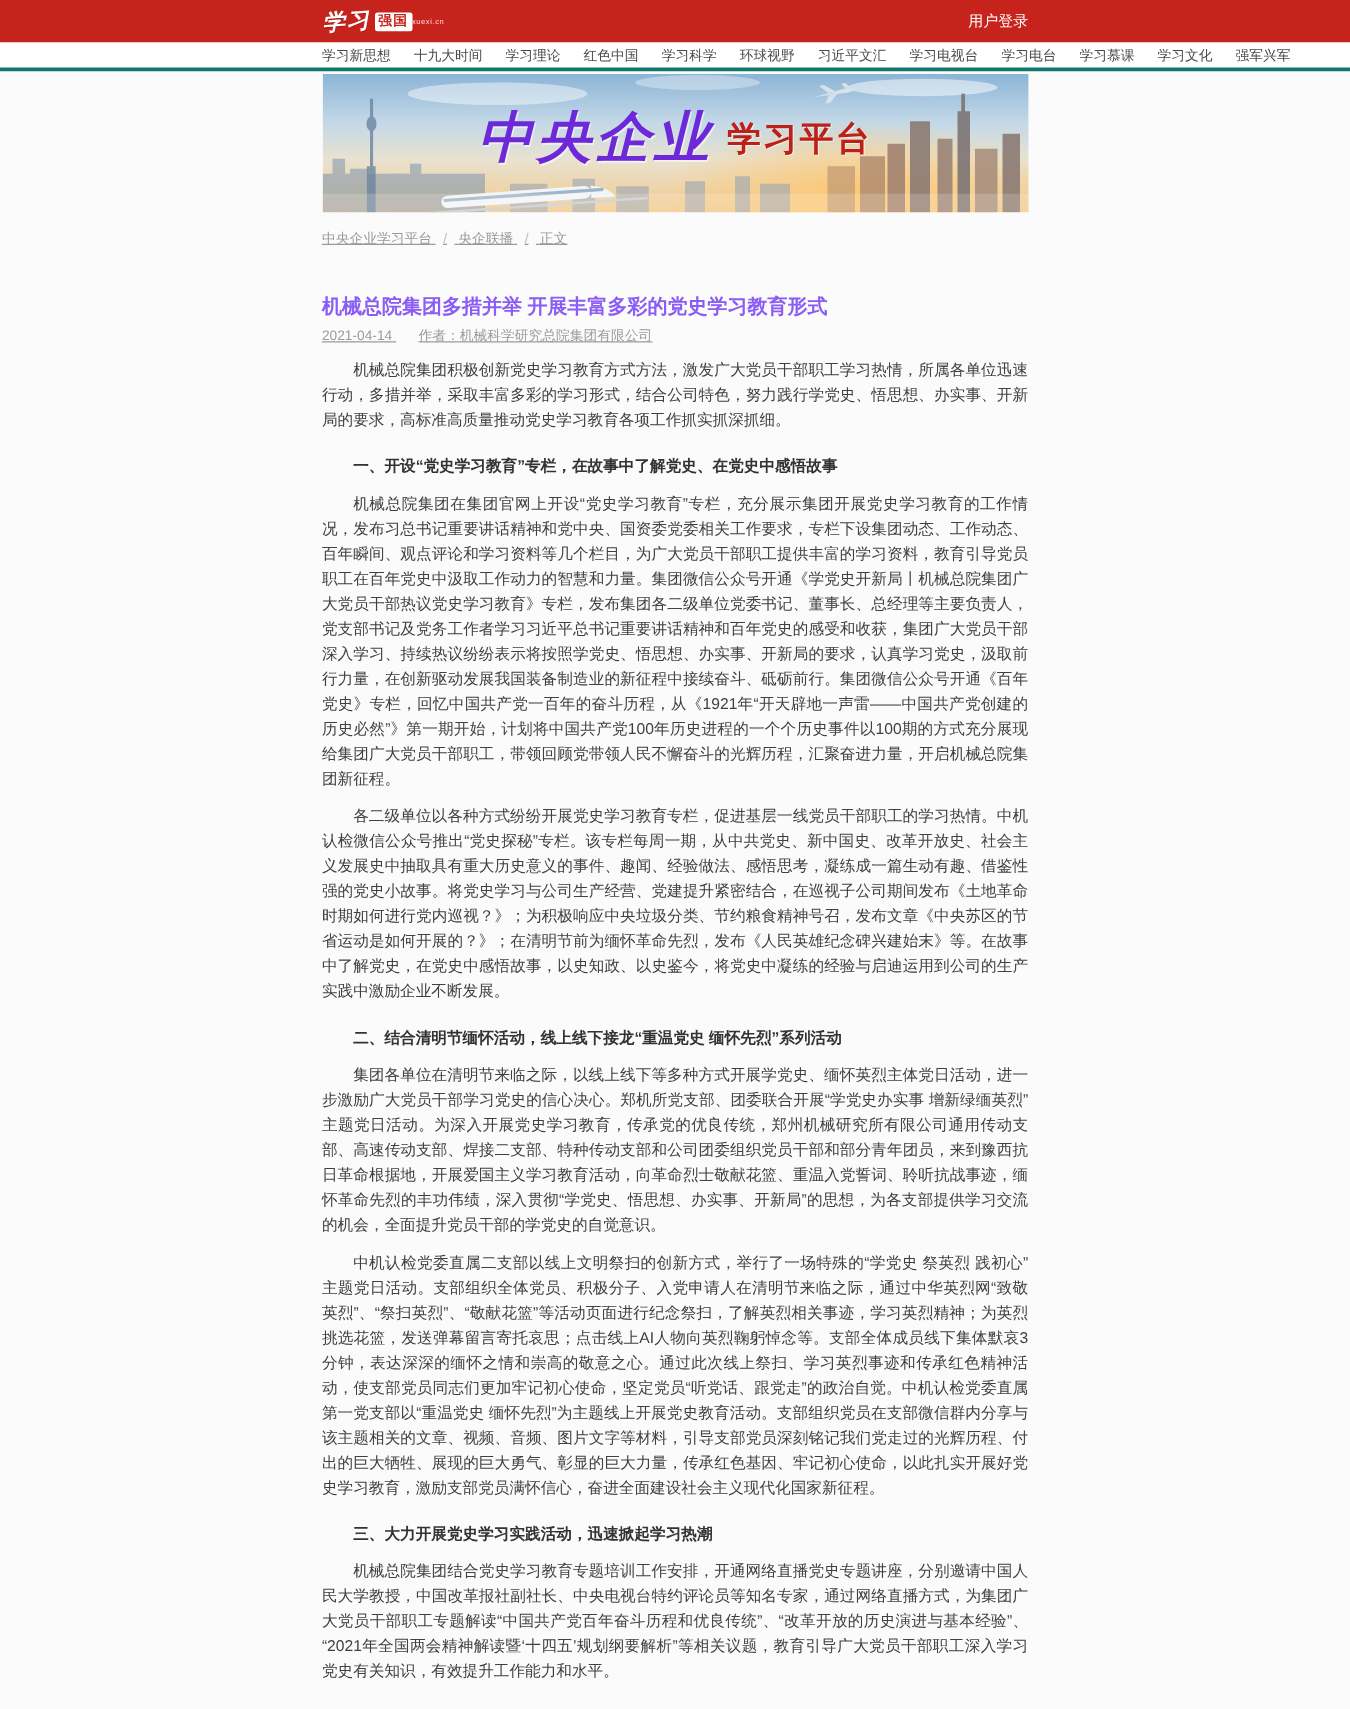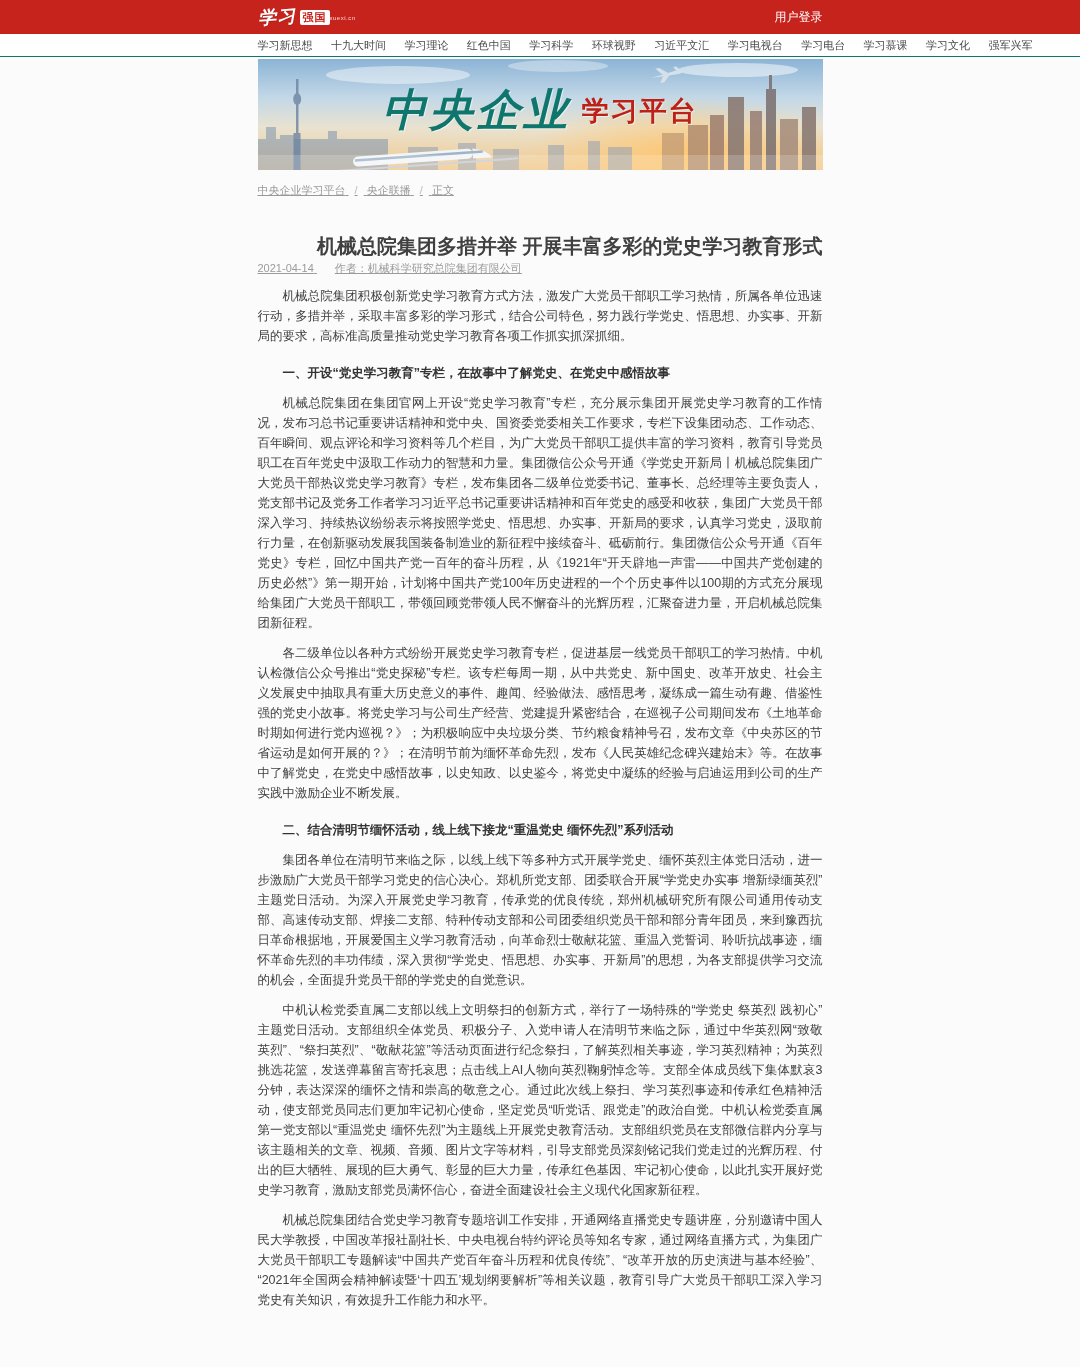--- a/index.html
+++ b/index.html
@@ -26,54 +26,54 @@
   }
   .logo-right { display: flex; align-items: center; line-height: 1; }
   .logo-box {
     background: #fff; color: #c7231d; font-weight: bold; font-size: 11px;
     padding: 2px 3px; border-radius: 2px; letter-spacing: 1px;
   }
   .logo-sub { color: #ffd9d7; font-size: 6px; margin-top: 1px; letter-spacing: .5px; }
   .login-link { color: #ffffff; font-size: 12px; cursor: pointer; margin-left: 26px; }
 
   
-  .navbar { background: #ffffff; border-bottom: 1px solid #0f766e; height: 23px; }
+  .navbar { background: #ffffff; border-bottom: 3px solid #0f766e; height: 23px; }
   .nav-inner { width: 565px; margin: 0 auto; white-space: nowrap; overflow: visible; height: 100%; }
   .nav-item {
     display: inline-block; margin-right: 14px; font-size: 11px; color: #4a4a4a;
     line-height: 22px; cursor: pointer;
   }
 
   
   .banner { width: 565px; height: 111px; margin: 2px auto 0; position: relative; overflow: hidden; }
   .banner-svg { position: absolute; inset: 0; width: 100%; height: 100%; display: block; }
   .banner-title {
     position: absolute; left: 0; right: 0; top: 22px; text-align: center;
     white-space: nowrap; pointer-events: none;
   }
   .bt-script {
     font-family: "DejaVu Serif", serif; font-style: italic; font-weight: bold;
-    font-size: 44px; color: #0f766e; letter-spacing: 3px; vertical-align: middle;
+    font-size: 44px; color: #6d28d9; letter-spacing: 3px; vertical-align: middle;
     text-shadow: 1px 1px 0 rgba(255,255,255,.55);
   }
   .bt-bold {
     font-size: 27px; font-weight: 900; color: #bc2016; vertical-align: middle;
     margin-left: 7px; letter-spacing: 2px; text-shadow: 1px 1px 0 rgba(255,255,255,.55);
   }
 
   
   .breadcrumb { width: 565px; margin: 13px auto 0; font-size: 11px; color: #999; text-decoration: underline; }
   .crumb-link { color: #999; cursor: pointer; }
   .crumb-sep { margin: 0 6px; color: #bbb; }
   .crumb-current { color: #999; }
 
   
   .article { width: 565px; margin: 0 auto; padding-bottom: 60px; }
   .article-title {
-    font-size: 20px; font-weight: bold; color: #404040; text-align: right;
+    font-size: 16px; font-weight: bold; color: #8b5cf6; text-align: left;
     margin: 33px auto 0; line-height: 30px;
   }
   .article-meta { font-size: 11px; color: #9b9b9b; text-decoration: underline; }
   .meta-author { margin-left: 18px; }
   .article-body { margin-top: 5px; }
   .article-body p {
     font-size: 12.5px; color: #404040; line-height: 20px;
     text-align: justify; text-indent: 2em; margin: 10px 0;
   }
   .article-body h3 {
@@ -207,16 +207,17 @@
   </div>
 
   <div class="article-body">
     <p>机械总院集团积极创新党史学习教育方式方法，激发广大党员干部职工学习热情，所属各单位迅速行动，多措并举，采取丰富多彩的学习形式，结合公司特色，努力践行学党史、悟思想、办实事、开新局的要求，高标准高质量推动党史学习教育各项工作抓实抓深抓细。</p>
     <h3>一、开设“党史学习教育”专栏，在故事中了解党史、在党史中感悟故事</h3>
     <p>机械总院集团在集团官网上开设“党史学习教育”专栏，充分展示集团开展党史学习教育的工作情况，发布习总书记重要讲话精神和党中央、国资委党委相关工作要求，专栏下设集团动态、工作动态、百年瞬间、观点评论和学习资料等几个栏目，为广大党员干部职工提供丰富的学习资料，教育引导党员职工在百年党史中汲取工作动力的智慧和力量。集团微信公众号开通《学党史开新局丨机械总院集团广大党员干部热议党史学习教育》专栏，发布集团各二级单位党委书记、董事长、总经理等主要负责人，党支部书记及党务工作者学习习近平总书记重要讲话精神和百年党史的感受和收获，集团广大党员干部深入学习、持续热议纷纷表示将按照学党史、悟思想、办实事、开新局的要求，认真学习党史，汲取前行力量，在创新驱动发展我国装备制造业的新征程中接续奋斗、砥砺前行。集团微信公众号开通《百年党史》专栏，回忆中国共产党一百年的奋斗历程，从《1921年“开天辟地一声雷——中国共产党创建的历史必然”》第一期开始，计划将中国共产党100年历史进程的一个个历史事件以100期的方式充分展现给集团广大党员干部职工，带领回顾党带领人民不懈奋斗的光辉历程，汇聚奋进力量，开启机械总院集团新征程。</p>
     <p>各二级单位以各种方式纷纷开展党史学习教育专栏，促进基层一线党员干部职工的学习热情。中机认检微信公众号推出“党史探秘”专栏。该专栏每周一期，从中共党史、新中国史、改革开放史、社会主义发展史中抽取具有重大历史意义的事件、趣闻、经验做法、感悟思考，凝练成一篇生动有趣、借鉴性强的党史小故事。将党史学习与公司生产经营、党建提升紧密结合，在巡视子公司期间发布《土地革命时期如何进行党内巡视？》；为积极响应中央垃圾分类、节约粮食精神号召，发布文章《中央苏区的节省运动是如何开展的？》；在清明节前为缅怀革命先烈，发布《人民英雄纪念碑兴建始末》等。在故事中了解党史，在党史中感悟故事，以史知政、以史鉴今，将党史中凝练的经验与启迪运用到公司的生产实践中激励企业不断发展。</p>
     <h3>二、结合清明节缅怀活动，线上线下接龙“重温党史 缅怀先烈”系列活动</h3>
     <p>集团各单位在清明节来临之际，以线上线下等多种方式开展学党史、缅怀英烈主体党日活动，进一步激励广大党员干部学习党史的信心决心。郑机所党支部、团委联合开展“学党史办实事 增新绿缅英烈”主题党日活动。为深入开展党史学习教育，传承党的优良传统，郑州机械研究所有限公司通用传动支部、高速传动支部、焊接二支部、特种传动支部和公司团委组织党员干部和部分青年团员，来到豫西抗日革命根据地，开展爱国主义学习教育活动，向革命烈士敬献花篮、重温入党誓词、聆听抗战事迹，缅怀革命先烈的丰功伟绩，深入贯彻“学党史、悟思想、办实事、开新局”的思想，为各支部提供学习交流的机会，全面提升党员干部的学党史的自觉意识。</p>
     <p>中机认检党委直属二支部以线上文明祭扫的创新方式，举行了一场特殊的“学党史 祭英烈 践初心”主题党日活动。支部组织全体党员、积极分子、入党申请人在清明节来临之际，通过中华英烈网“致敬英烈”、“祭扫英烈”、“敬献花篮”等活动页面进行纪念祭扫，了解英烈相关事迹，学习英烈精神；为英烈挑选花篮，发送弹幕留言寄托哀思；点击线上AI人物向英烈鞠躬悼念等。支部全体成员线下集体默哀3分钟，表达深深的缅怀之情和崇高的敬意之心。通过此次线上祭扫、学习英烈事迹和传承红色精神活动，使支部党员同志们更加牢记初心使命，坚定党员“听党话、跟党走”的政治自觉。中机认检党委直属第一党支部以“重温党史 缅怀先烈”为主题线上开展党史教育活动。支部组织党员在支部微信群内分享与该主题相关的文章、视频、音频、图片文字等材料，引导支部党员深刻铭记我们党走过的光辉历程、付出的巨大牺牲、展现的巨大勇气、彰显的巨大力量，传承红色基因、牢记初心使命，以此扎实开展好党史学习教育，激励支部党员满怀信心，奋进全面建设社会主义现代化国家新征程。</p>
+    <h3>三、大力开展党史学习实践活动，迅速掀起学习热潮</h3>
     <p>机械总院集团结合党史学习教育专题培训工作安排，开通网络直播党史专题讲座，分别邀请中国人民大学教授，中国改革报社副社长、中央电视台特约评论员等知名专家，通过网络直播方式，为集团广大党员干部职工专题解读“中国共产党百年奋斗历程和优良传统”、“改革开放的历史演进与基本经验”、“2021年全国两会精神解读暨‘十四五’规划纲要解析”等相关议题，教育引导广大党员干部职工深入学习党史有关知识，有效提升工作能力和水平。</p>
 
   </div>
 </article>
 
 </body></html>

